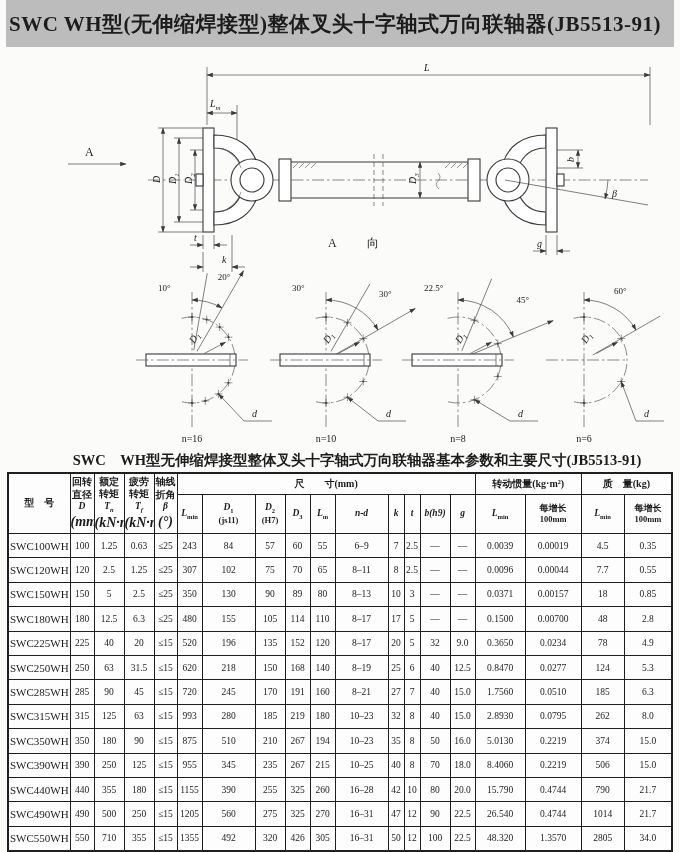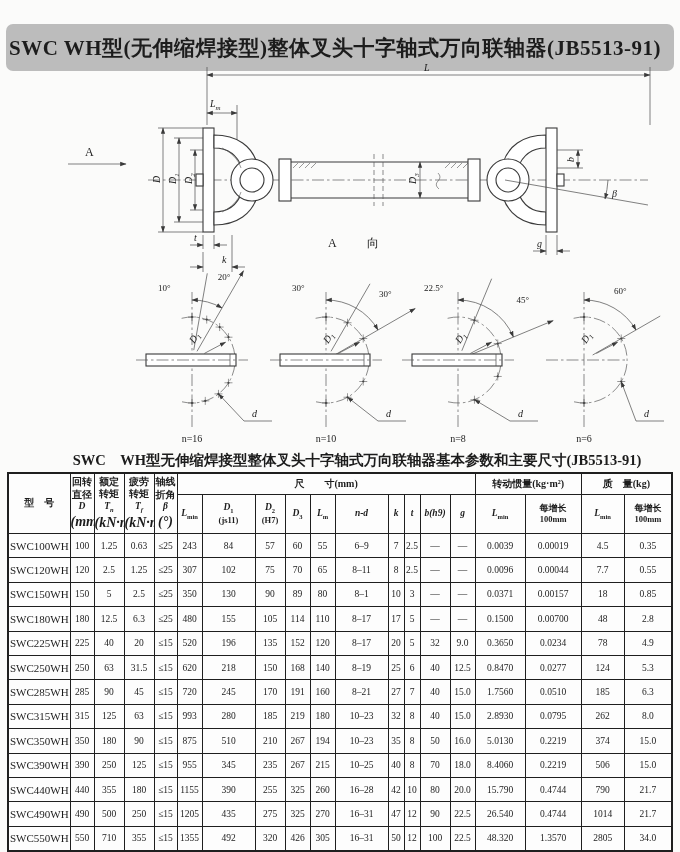--- a/index.html
+++ b/index.html
@@ -2,24 +2,24 @@
 <html><head>
 <meta charset="utf-8">
 <style>
   html,body{margin:0;padding:0;}
   body{
     width:680px;height:852px;position:relative;overflow:hidden;
     background:#fbfbfa;color:#1c1c1c;
     font-family:"Liberation Serif","DejaVu Serif",serif;
   }
   .title-band{
-    position:absolute;left:6px;top:24px;width:668px;height:47px;
+    position:absolute;left:6px;top:0;width:668px;height:47px;
     background:#bcbcbc;display:flex;align-items:center;
     font-weight:bold;font-size:21px;letter-spacing:.5px;white-space:nowrap;
-    padding-left:3px;box-sizing:border-box;border-radius:7px;
+    padding-left:3px;box-sizing:border-box;
   }
   svg.drawing{position:absolute;left:0;top:55px;}
   
   .part{fill:#fff;stroke:#3a3a3a;stroke-width:1.1;}
   .edge{stroke:#3a3a3a;stroke-width:1.1;fill:none;}
   .dim,.ext{stroke:#4a4a4a;stroke-width:.7;fill:none;}
   .thin{stroke:#555;stroke-width:.6;fill:none;}
   .thin2{stroke:#4a4a4a;stroke-width:.7;fill:none;}
   .cl{stroke:#5a5a5a;stroke-width:.7;fill:none;stroke-dasharray:12 3 2.5 3;}
   .br{stroke:#5a5a5a;stroke-width:.7;fill:none;stroke-dasharray:5 3;}
@@ -413,21 +413,21 @@
         <td>SWC150WH</td>
         <td>150</td>
         <td>5</td>
         <td>2.5</td>
         <td>≤25</td>
         <td>350</td>
         <td>130</td>
         <td>90</td>
         <td>89</td>
         <td>80</td>
-        <td>8–1</td>
+        <td>8–13</td>
         <td>10</td>
         <td>3</td>
         <td>—</td>
         <td>—</td>
         <td>0.0371</td>
         <td>0.00157</td>
         <td>18</td>
         <td>0.85</td>
       </tr>
       <tr>
@@ -598,21 +598,21 @@
         <td>790</td>
         <td>21.7</td>
       </tr>
       <tr>
         <td>SWC490WH</td>
         <td>490</td>
         <td>500</td>
         <td>250</td>
         <td>≤15</td>
         <td>1205</td>
-        <td>435</td>
+        <td>560</td>
         <td>275</td>
         <td>325</td>
         <td>270</td>
         <td>16–31</td>
         <td>47</td>
         <td>12</td>
         <td>90</td>
         <td>22.5</td>
         <td>26.540</td>
         <td>0.4744</td>

